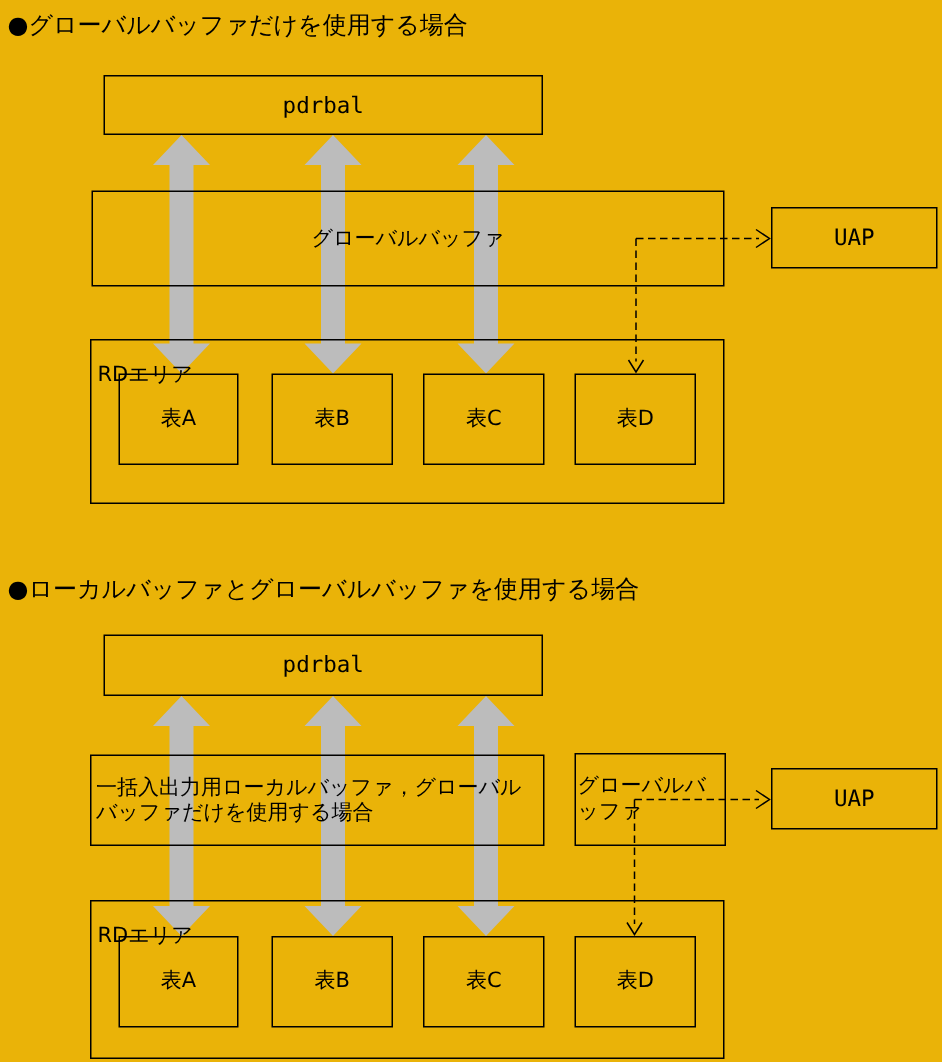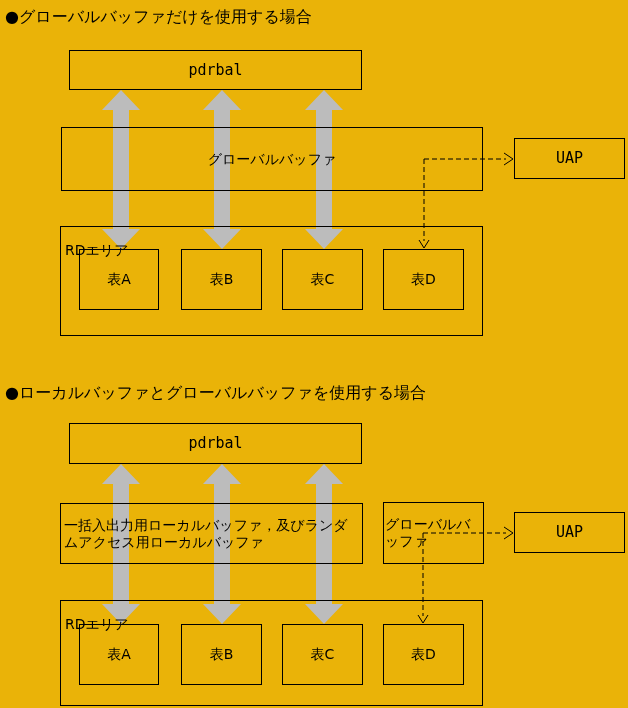--- a/index.html
+++ b/index.html
@@ -75,21 +75,21 @@
     <span>表D</span>
   </div>
 
   <div class="section-title" style="left:5px; top:383px;text-align:center;">●ローカルバッファとグローバルバッファを使用する場合</div>
 
   <div class="box mono" style="left:69px; top:423px; width:293px; height:41px;">
     <span>pdrbal</span>
   </div>
 
   <div class="box" style="left:60px; top:503px; width:303px; height:61px; padding:0 3px;">
-    <span>一括入出力用ローカルバッファ，及びランダムアクセス用ローカルバッファ</span>
+    <span>一括入出力用ローカルバッファ，グローバルバッファだけを使用する場合</span>
   </div>
 
   <div class="box" style="left:383px; top:502px; width:101px; height:62px; padding:0 1px;">
     <span>グローバルバッファ</span>
   </div>
 
   <div class="box mono" style="left:514px; top:512px; width:111px; height:41px;">
     <span>UAP</span>
   </div>
 

